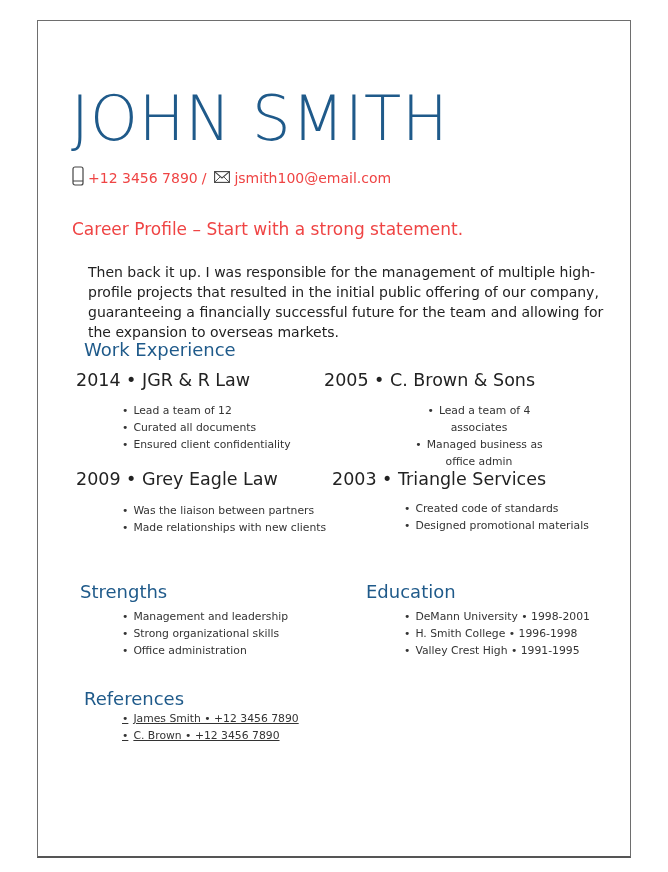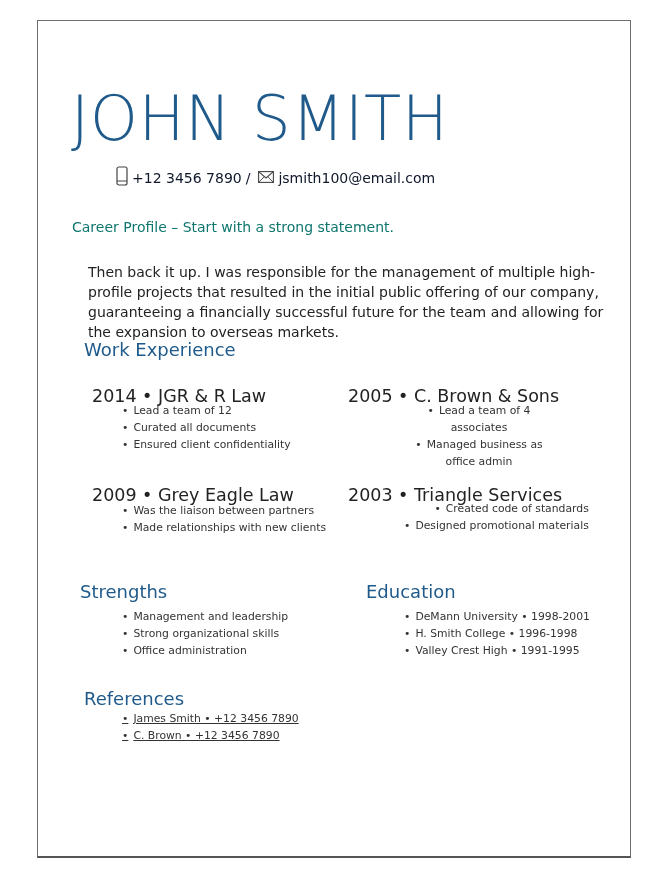--- a/index.html
+++ b/index.html
@@ -3,28 +3,28 @@
 <meta charset="utf-8">
 <style>
   html, body { margin: 0; padding: 0; background: #ffffff; }
   body { width: 668px; height: 872px; position: relative; overflow: hidden;
          font-family: "DejaVu Sans", "Liberation Sans", sans-serif; color: #222; }
   .page { position: absolute; left: 37px; top: 20px; width: 594px; height: 838px;
           border: 1px solid #6e6e6e; border-bottom: 2px solid #555; box-sizing: border-box; background: #fff; }
   .name { position: absolute; left: 71px; top: 88px; font-size: 62px; font-weight: 200;
           color: #1f5a8a; letter-spacing: 1px; line-height: 1; margin: 0;
           font-family: "DejaVu Sans", sans-serif; transform: scaleX(0.98); transform-origin: left; }
-  .contact { position: absolute; left: 72px; top: 166px; font-size: 14px; color: #0f172a;
-             display: flex; align-items: center; white-space: nowrap; margin-left: 44px; }
+  .contact { position: absolute; left: 72px; top: 166px; font-size: 14px; color: #ef4444;
+             display: flex; align-items: center; white-space: nowrap; }
   .contact .ico { display: inline-block; margin-right: 4px; }
   .contact .sep { margin: 0 8px 0 4px; }
-  .profile-title { position: absolute; left: 72px; top: 219px; font-size: 14px; color: #0f766e; margin: 0; font-weight: normal; }
+  .profile-title { position: absolute; left: 72px; top: 219px; font-size: 17px; color: #ef4444; margin: 0; font-weight: normal; }
   .profile-text { position: absolute; left: 72px; top: 246px; width: 540px; font-size: 14px; line-height: 20px; color: #222; margin: 16px; }
   .section-title { position: absolute; font-size: 18px; color: #1f5a8a; margin: 8px; font-weight: normal; }
-  .job-title { position: absolute; font-size: 17.5px; color: #222; margin: 16px; font-weight: normal; white-space: nowrap; }
+  .job-title { position: absolute; font-size: 17.5px; color: #222; margin: 0; font-weight: normal; white-space: nowrap; }
   ul.bullets { position: absolute; list-style: none; margin: 0; padding: 0; font-size: 10.8px; color: #333; line-height: 17px; }
   ul.bullets li::before { content: "\2022"; margin-right: 5px; }
   ul.bullets.wrap { width: 150px; text-align: center; }
   ul.bullets.wrap li { text-indent: 0; }
 </style>
 </head>
 <body>
 
 <div class="page"></div>
 
@@ -55,34 +55,34 @@
 
 <h2 class="section-title" style="left:76px; top:331px;">Work Experience</h2>
 
 <h3 class="job-title" style="left:76px; top:370px;">2014 • JGR &amp; R Law</h3>
 <ul class="bullets" style="left:122px; top:402px;">
   <li>Lead a team of 12</li>
   <li>Curated all documents</li>
   <li>Ensured client confidentiality</li>
 </ul>
 
-<h3 class="job-title" style="left:332px; top:370px;">2005 • C. Brown &amp; Sons</h3>
+<h3 class="job-title" style="left:324px; top:370px;">2005 • C. Brown &amp; Sons</h3>
 <ul class="bullets wrap" style="left:404px; top:402px;">
   <li>Lead a team of 4 associates</li>
   <li>Managed business as office admin</li>
 </ul>
 
 <h3 class="job-title" style="left:76px; top:469px;">2009 • Grey Eagle Law</h3>
 <ul class="bullets" style="left:122px; top:502px;">
   <li>Was the liaison between partners</li>
   <li>Made relationships with new clients</li>
 </ul>
 
 <h3 class="job-title" style="left:332px; top:469px;">2003 • Triangle Services</h3>
-<ul class="bullets" style="left:404px; top:500px;text-align:right;">
+<ul class="bullets" style="left:404px; top:500px;">
   <li>Created code of standards</li>
   <li>Designed promotional materials</li>
 </ul>
 
 <h2 class="section-title" style="left:72px; top:573px;">Strengths</h2>
 <ul class="bullets" style="left:122px; top:608px;">
   <li>Management and leadership</li>
   <li>Strong organizational skills</li>
   <li>Office administration</li>
 </ul>

